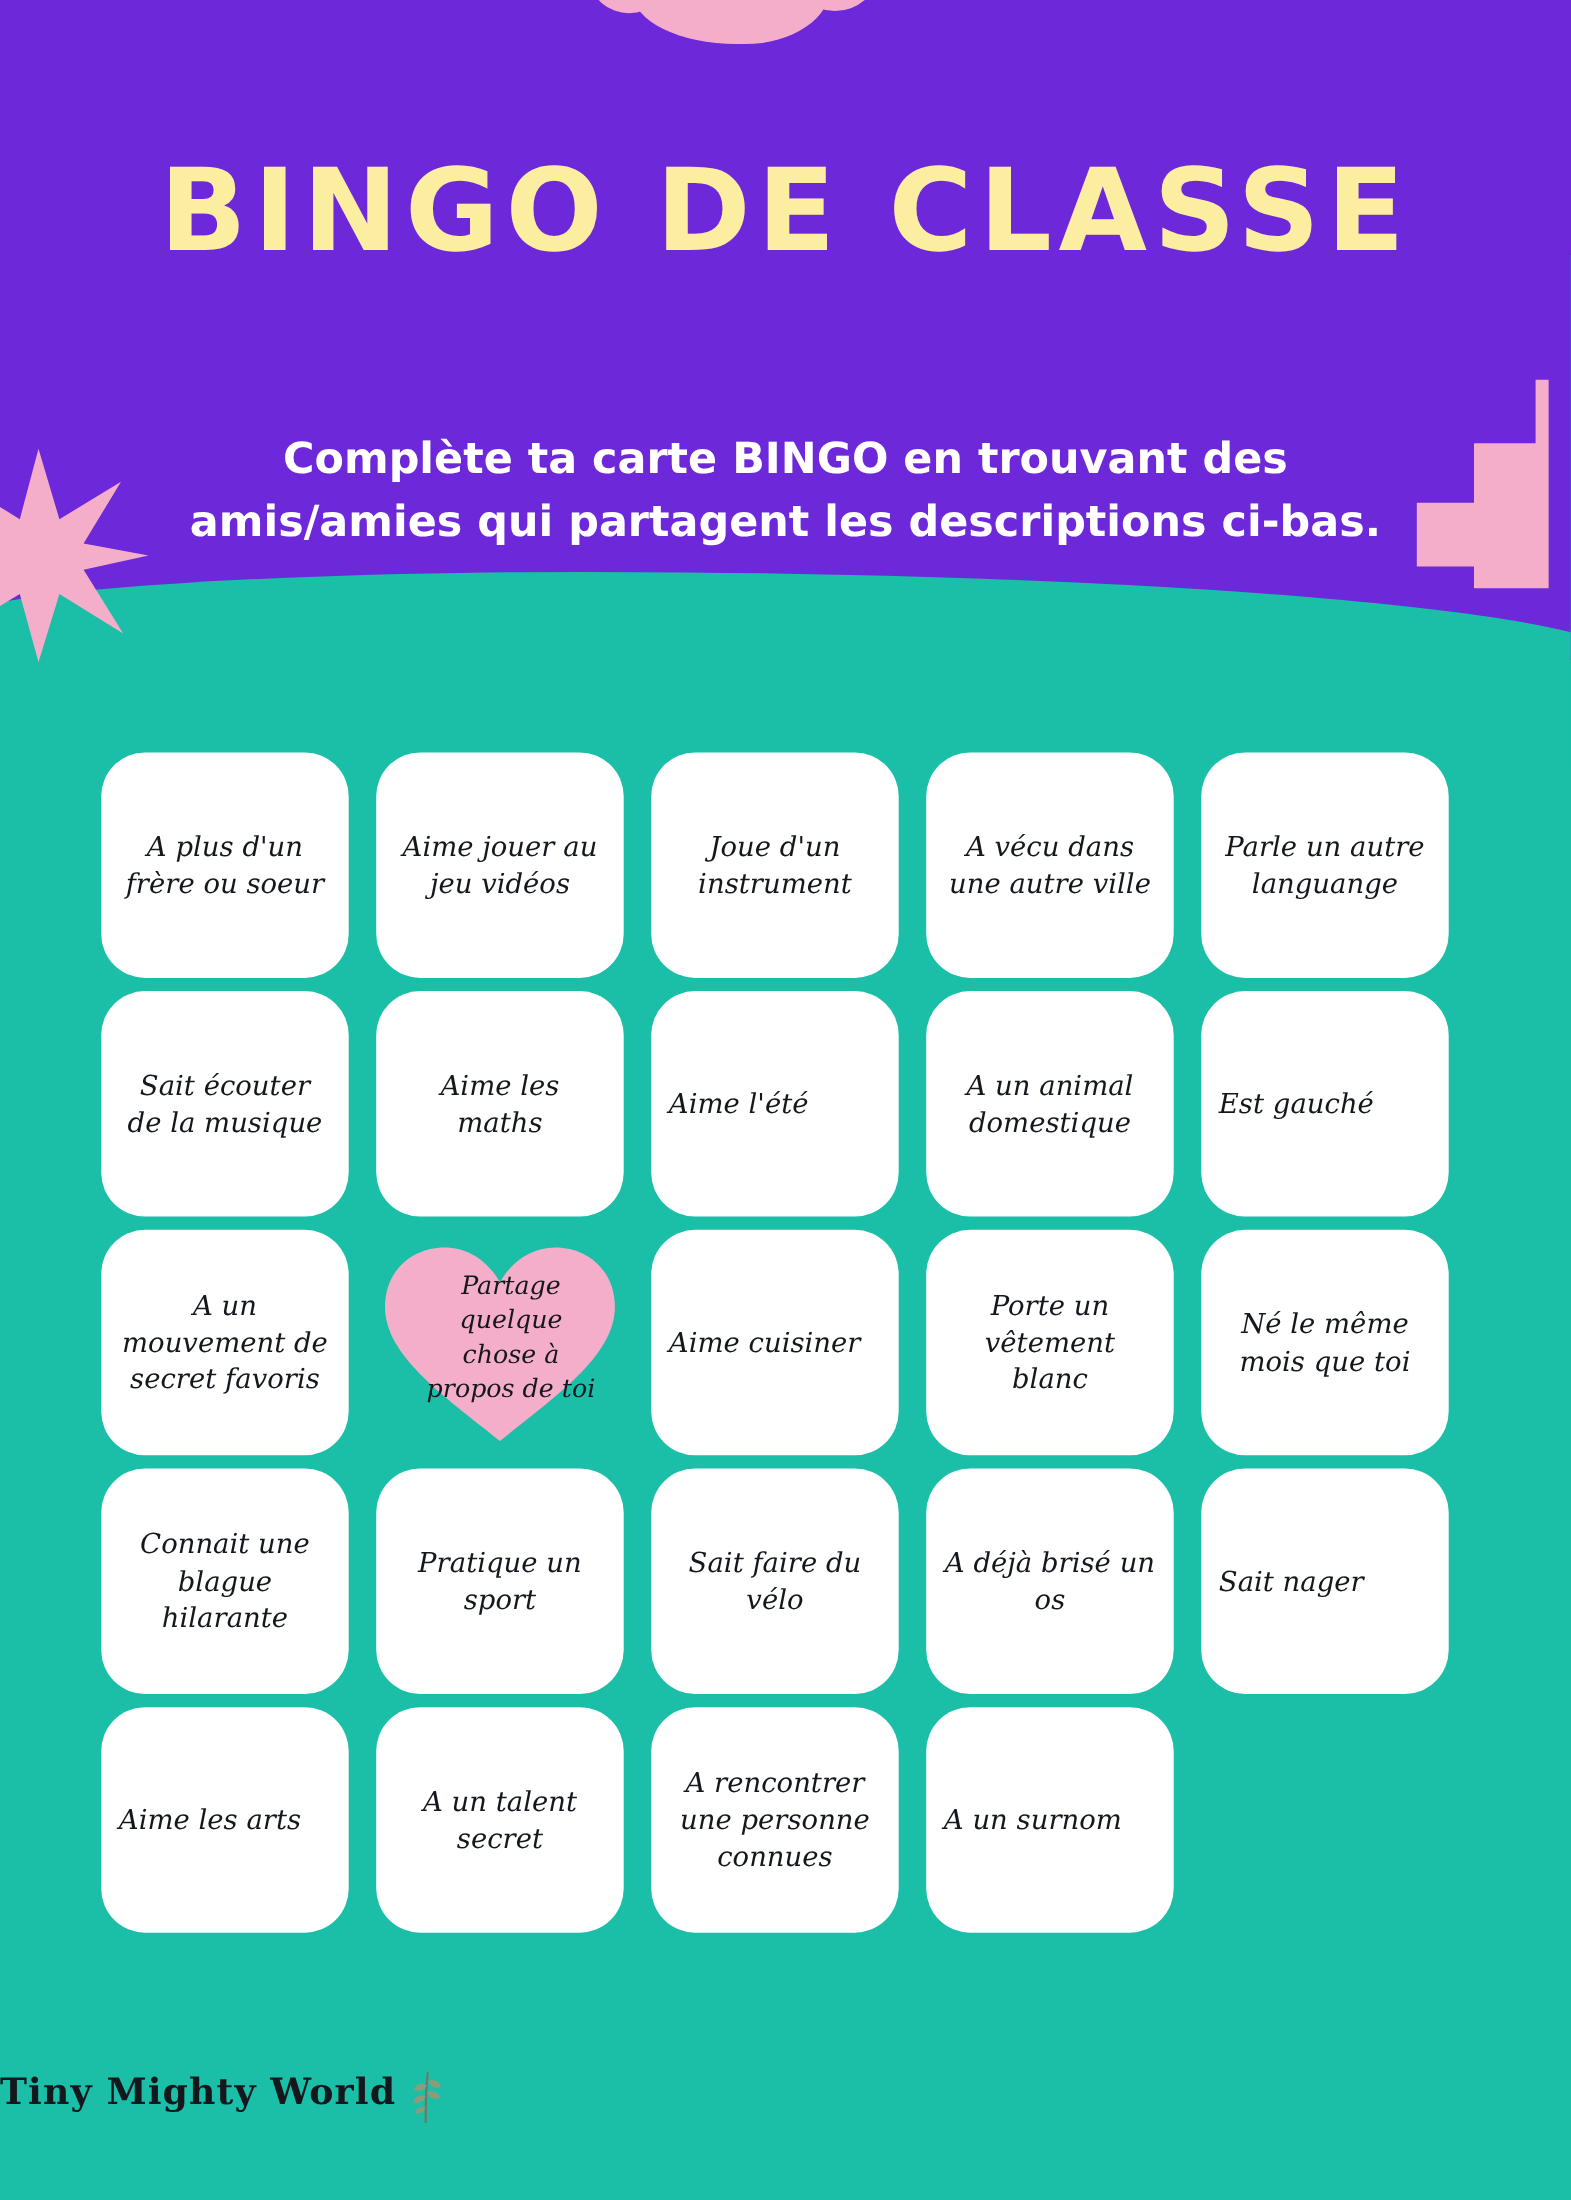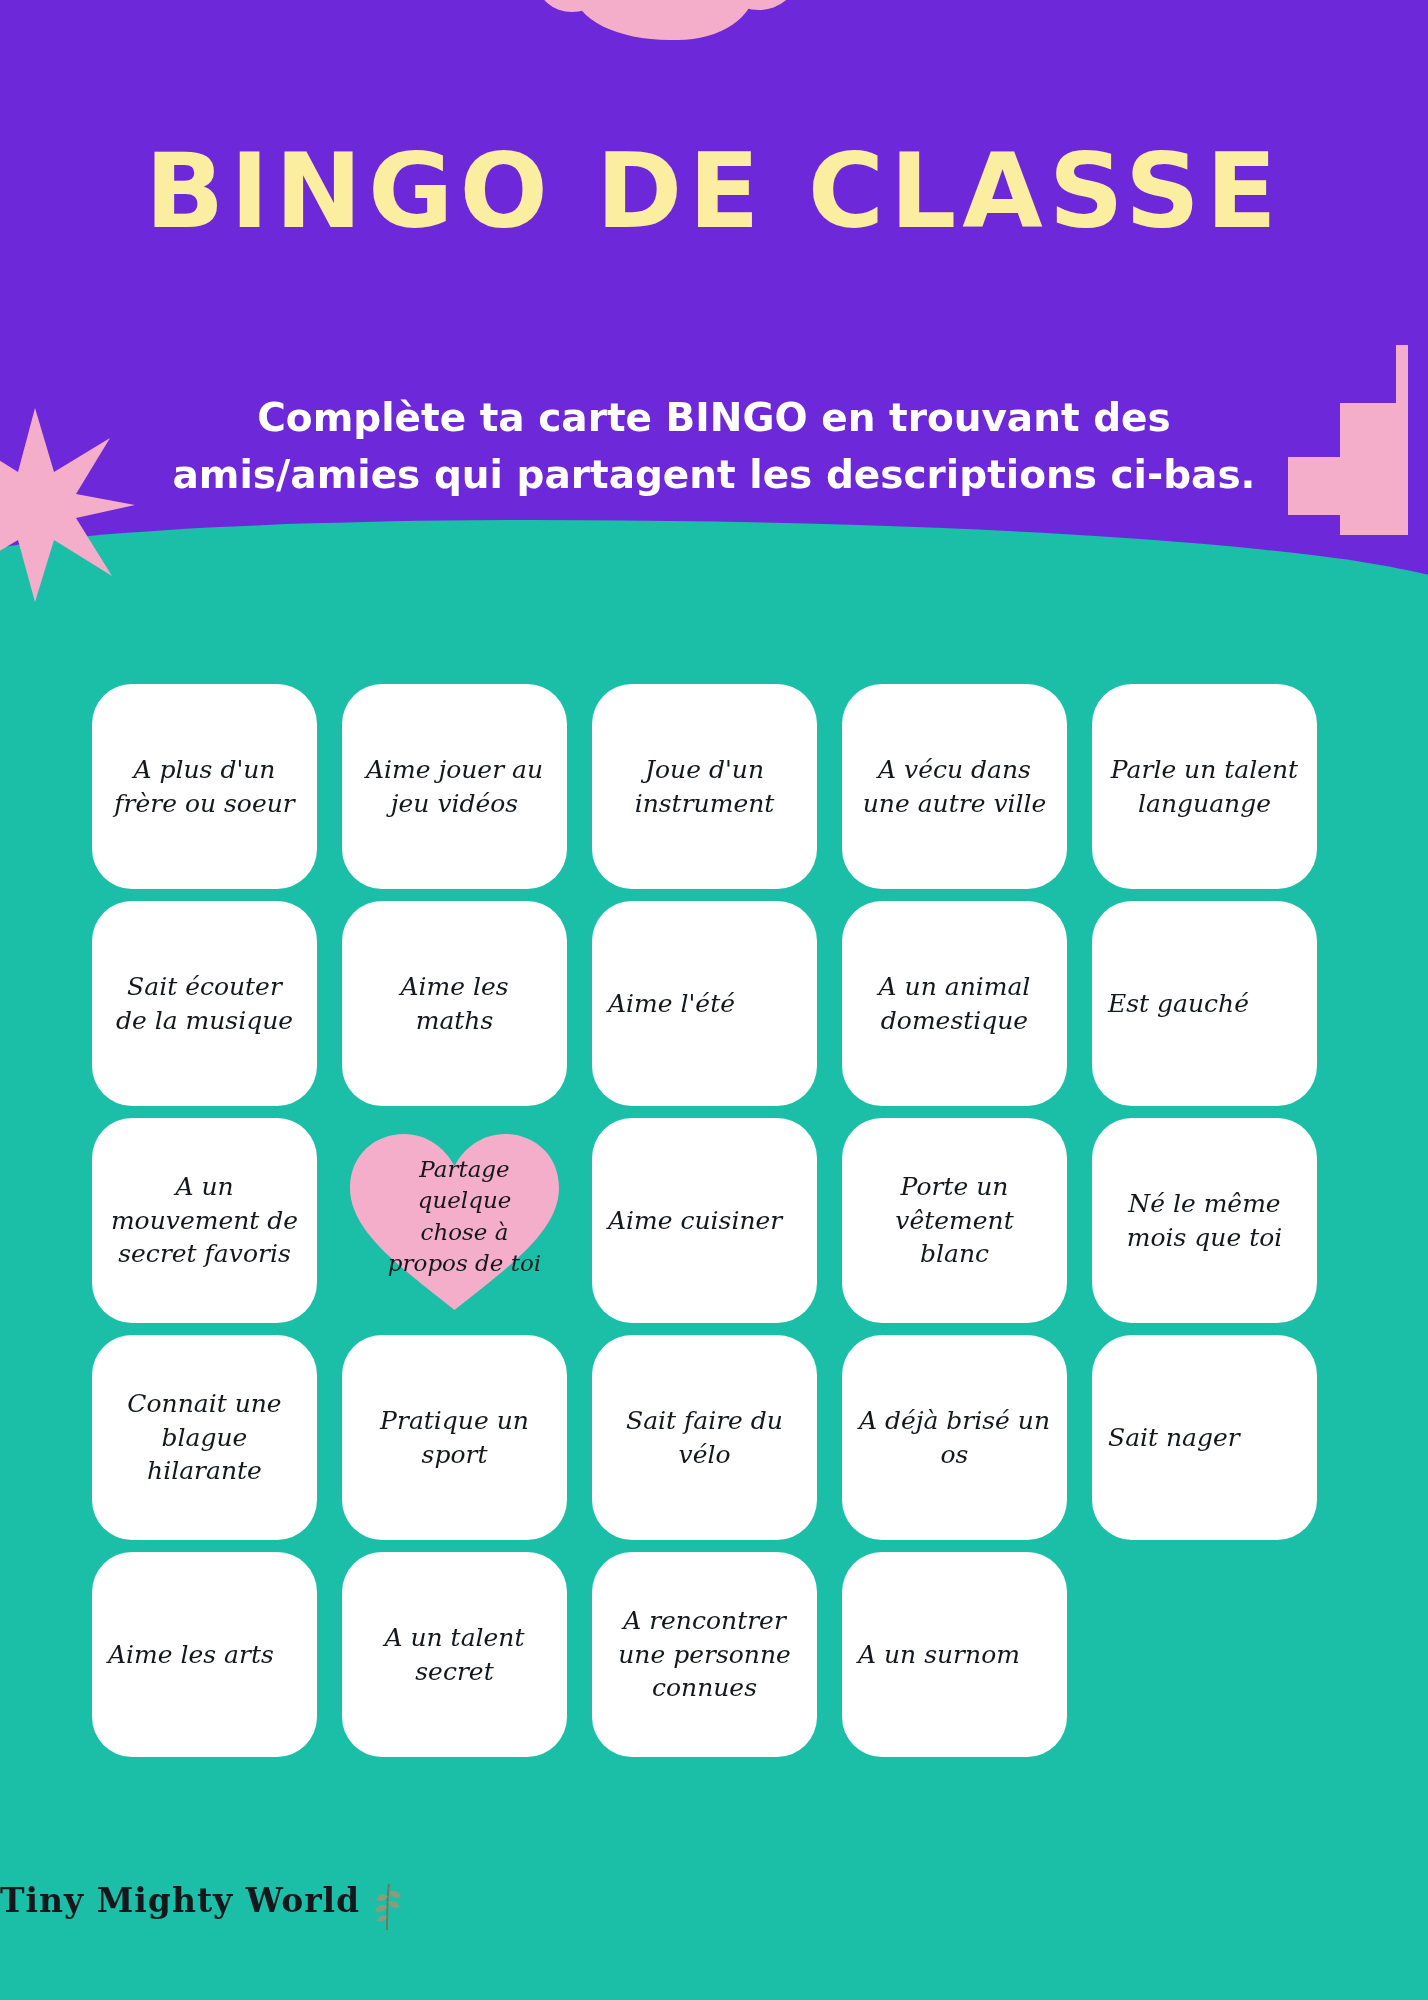--- a/index.html
+++ b/index.html
@@ -222,21 +222,21 @@
   <div class="cell">
       <span>Aime jouer au jeu vidéos</span>
     </div>
   <div class="cell">
       <span>Joue d'un instrument</span>
     </div>
   <div class="cell">
       <span>A vécu dans une autre ville</span>
     </div>
   <div class="cell">
-      <span>Parle un talent languange</span>
+      <span>Parle un autre languange</span>
     </div>
 
   <div class="cell">
       <span>Sait écouter de la musique</span>
     </div>
   <div class="cell">
       <span>Aime les maths</span>
     </div>
   <div class="cell">
       <span>Aime l'été</span>

